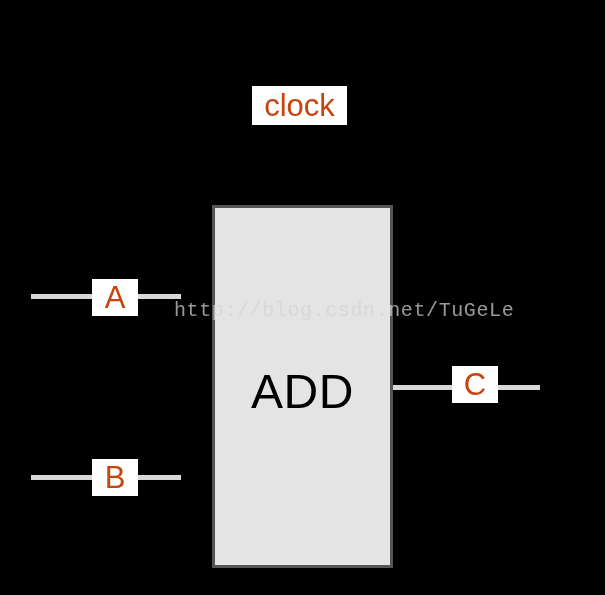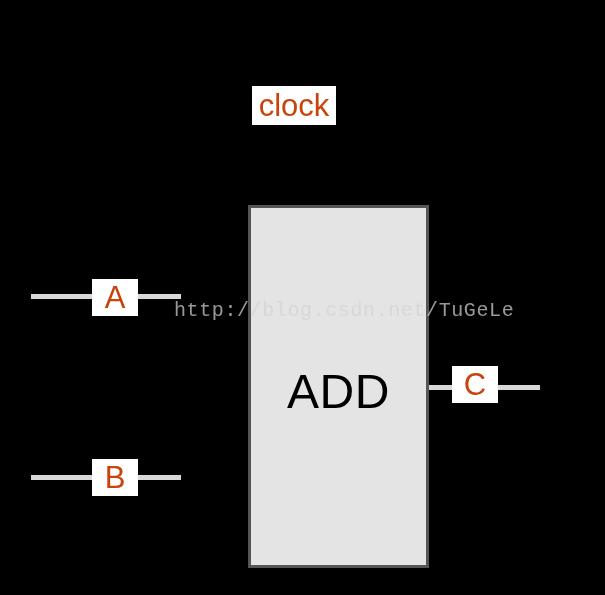--- a/index.html
+++ b/index.html
@@ -73,29 +73,29 @@
     letter-spacing: 0.6px;
     white-space: nowrap;
     user-select: none;
   }
 </style>
 </head>
 <body>
 
 <div id="canvas">
 
-  <div class="port-label clk" style="left:252px; top:86px; width:84px; height:39px;">clock</div>
+  <div class="port-label clk" style="left:252px; top:86px; width:95px; height:39px;">clock</div>
 
   <div class="wire" style="left:31px; top:294px; width:150px;"></div>
 
   <div class="wire" style="left:31px; top:475px; width:150px;"></div>
 
   <div class="wire" style="left:392px; top:385px; width:148px;"></div>
 
-  <div class="block" style="left:212px; top:205px; width:181px; height:363px;margin-left:36px;">
+  <div class="block" style="left:212px; top:205px; width:181px; height:363px;">
     <div class="block-label" style="top:160px;">ADD</div>
   </div>
 
   <div class="port-label sig" style="left:92px; top:279px; width:46px; height:37px;">A</div>
 
   <div class="port-label sig" style="left:92px; top:459px; width:46px; height:37px;">B</div>
 
   <div class="port-label sig" style="left:452px; top:366px; width:46px; height:37px;">C</div>
 
   <div class="watermark" style="left:174px; top:299px;">http://blog.csdn.net/TuGeLe</div>

